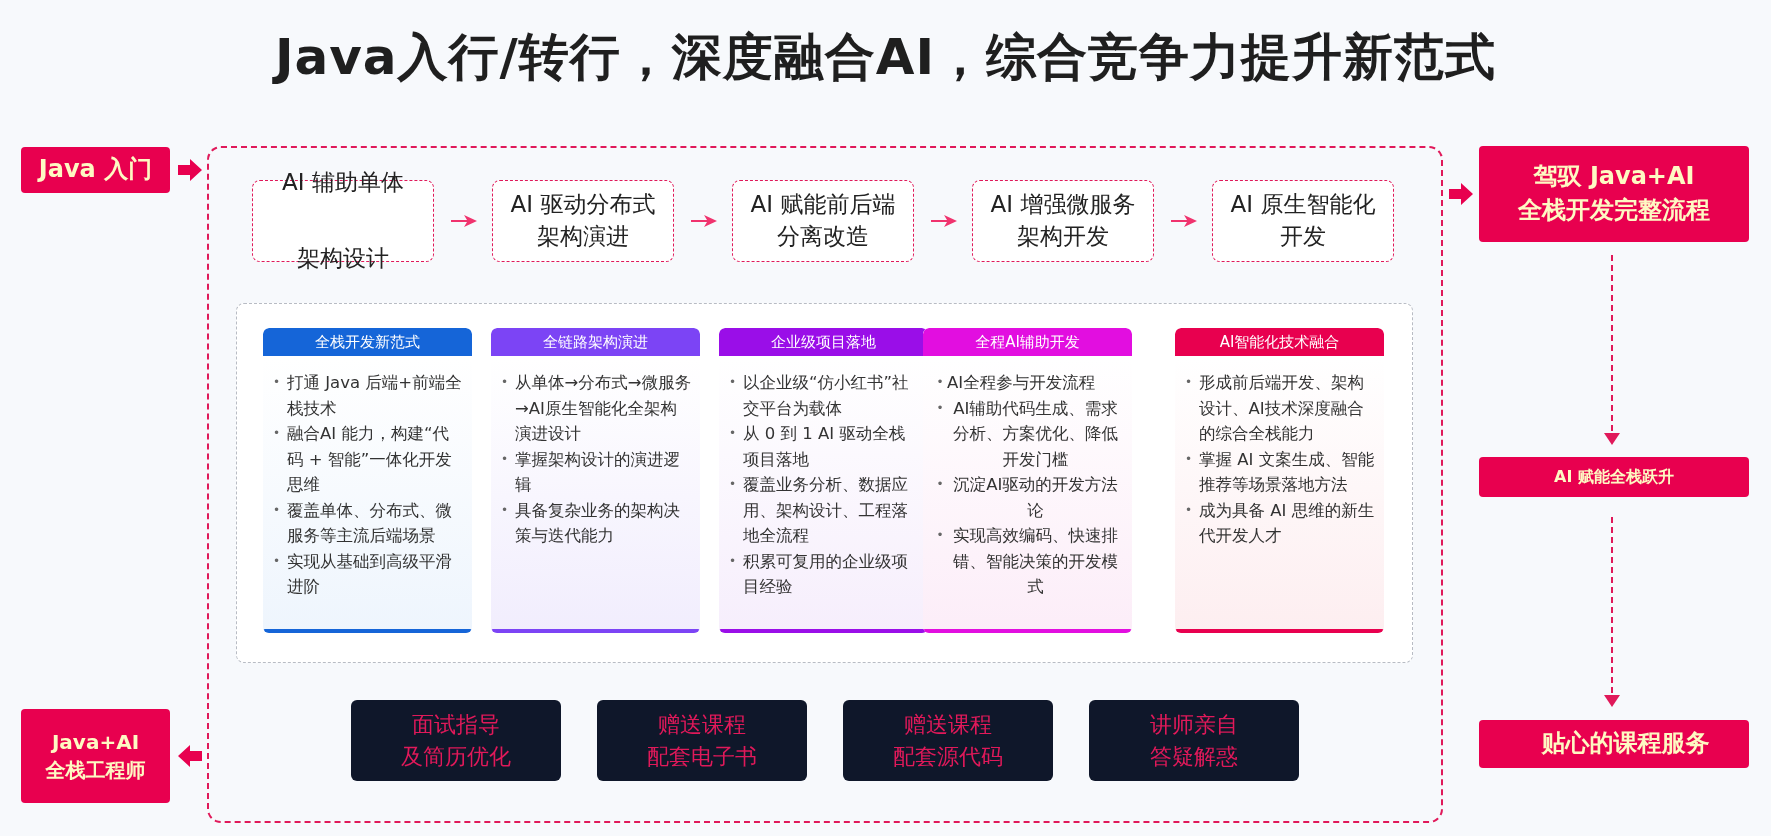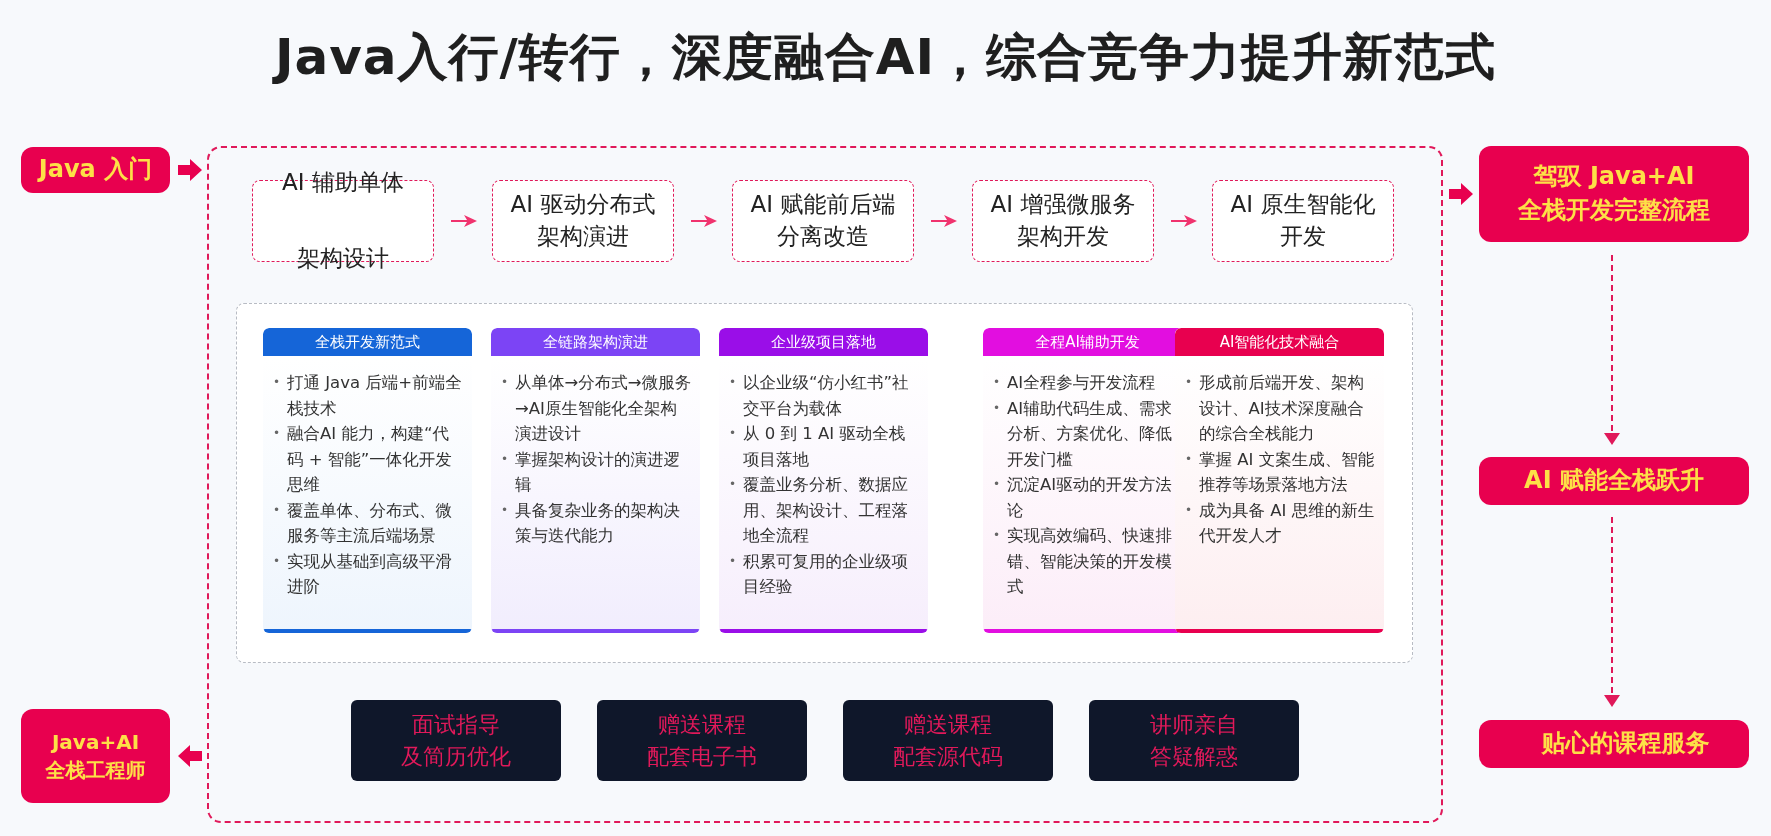--- a/index.html
+++ b/index.html
@@ -5,21 +5,21 @@
   * { box-sizing: border-box; margin: 0; padding: 0; }
   html, body { width: 1771px; height: 836px; background: #f7f9fc; overflow: hidden; }
   body { font-family: "DejaVu Sans", "Liberation Sans", sans-serif; position: relative; color: #222; }
 
   .title {
     position: absolute; left: 0; top: 24px; width: 1771px; text-align: center;
     font-size: 50px; font-weight: bold; color: #1f1f1f; letter-spacing: 1px;
   }
 
   .pill {
-    position: absolute; background: #e8004f; color: #fde047; border-radius: 12px;
+    position: absolute; background: #e8004f; color: #fef9c3; border-radius: 4px;
     display: flex; align-items: center; justify-content: center; text-align: center;
     font-weight: bold; line-height: 1.4;
   }
   .pill span { display: block; }
 
   .block-arrow { position: absolute; width: 24px; height: 24px; }
 
   .outer-frame {
     position: absolute; left: 207px; top: 146px; width: 1236px; height: 677px;
     border: 2px dashed #e0195a; border-radius: 14px;
@@ -177,21 +177,21 @@
         <span>覆盖业务分析、数据应用、架构设计、工程落地全流程</span>
       </div>
     <div class="bullet">
         <span class="dot">•</span>
         <span>积累可复用的企业级项目经验</span>
       </div>
   </div>
   <div class="card-foot" style="background:#9a0ee8;"></div>
 </div>
 
-<div class="card" style="left:983px; background:linear-gradient(#fff 10%, #fcedf8);">
+<div class="card" style="left:923px; background:linear-gradient(#fff 10%, #fcedf8);text-align:center;">
   <div class="card-head" style="background:#e20ee0;">全程AI辅助开发</div>
   <div class="card-body">
     <div class="bullet">
         <span class="dot">•</span>
         <span>AI全程参与开发流程</span>
       </div>
     <div class="bullet">
         <span class="dot">•</span>
         <span>AI辅助代码生成、需求分析、方案优化、降低开发门槛</span>
       </div>
@@ -247,21 +247,21 @@
   <path d="M0 7 H12 V1 L24 12 L12 23 V17 H0 Z" fill="#e8004f"></path>
 </svg>
 <div class="pill" style="left:1479px; top:146px; width:270px; height:96px; font-size:24px; flex-direction:column;">
   <span>驾驭 Java+AI</span>
   <span>全栈开发完整流程</span>
 </div>
 
 <div class="vline" style="top:255px; height:176px;"></div>
 <div class="vhead" style="top:433px;"></div>
 
-<div class="pill" style="left:1479px; top:457px; width:270px; height:48px; font-size:24px;">
+<div class="pill" style="left:1479px; top:457px; width:270px; height:40px; font-size:16px;">
   <span>AI 赋能全栈跃升</span>
 </div>
 
 <div class="vline" style="top:517px; height:176px;"></div>
 <div class="vhead" style="top:695px;"></div>
 
 <div class="pill" style="left:1479px; top:720px; width:270px; height:48px; font-size:24px;padding-left:23px;">
   <span>贴心的课程服务</span>
 </div>
 

